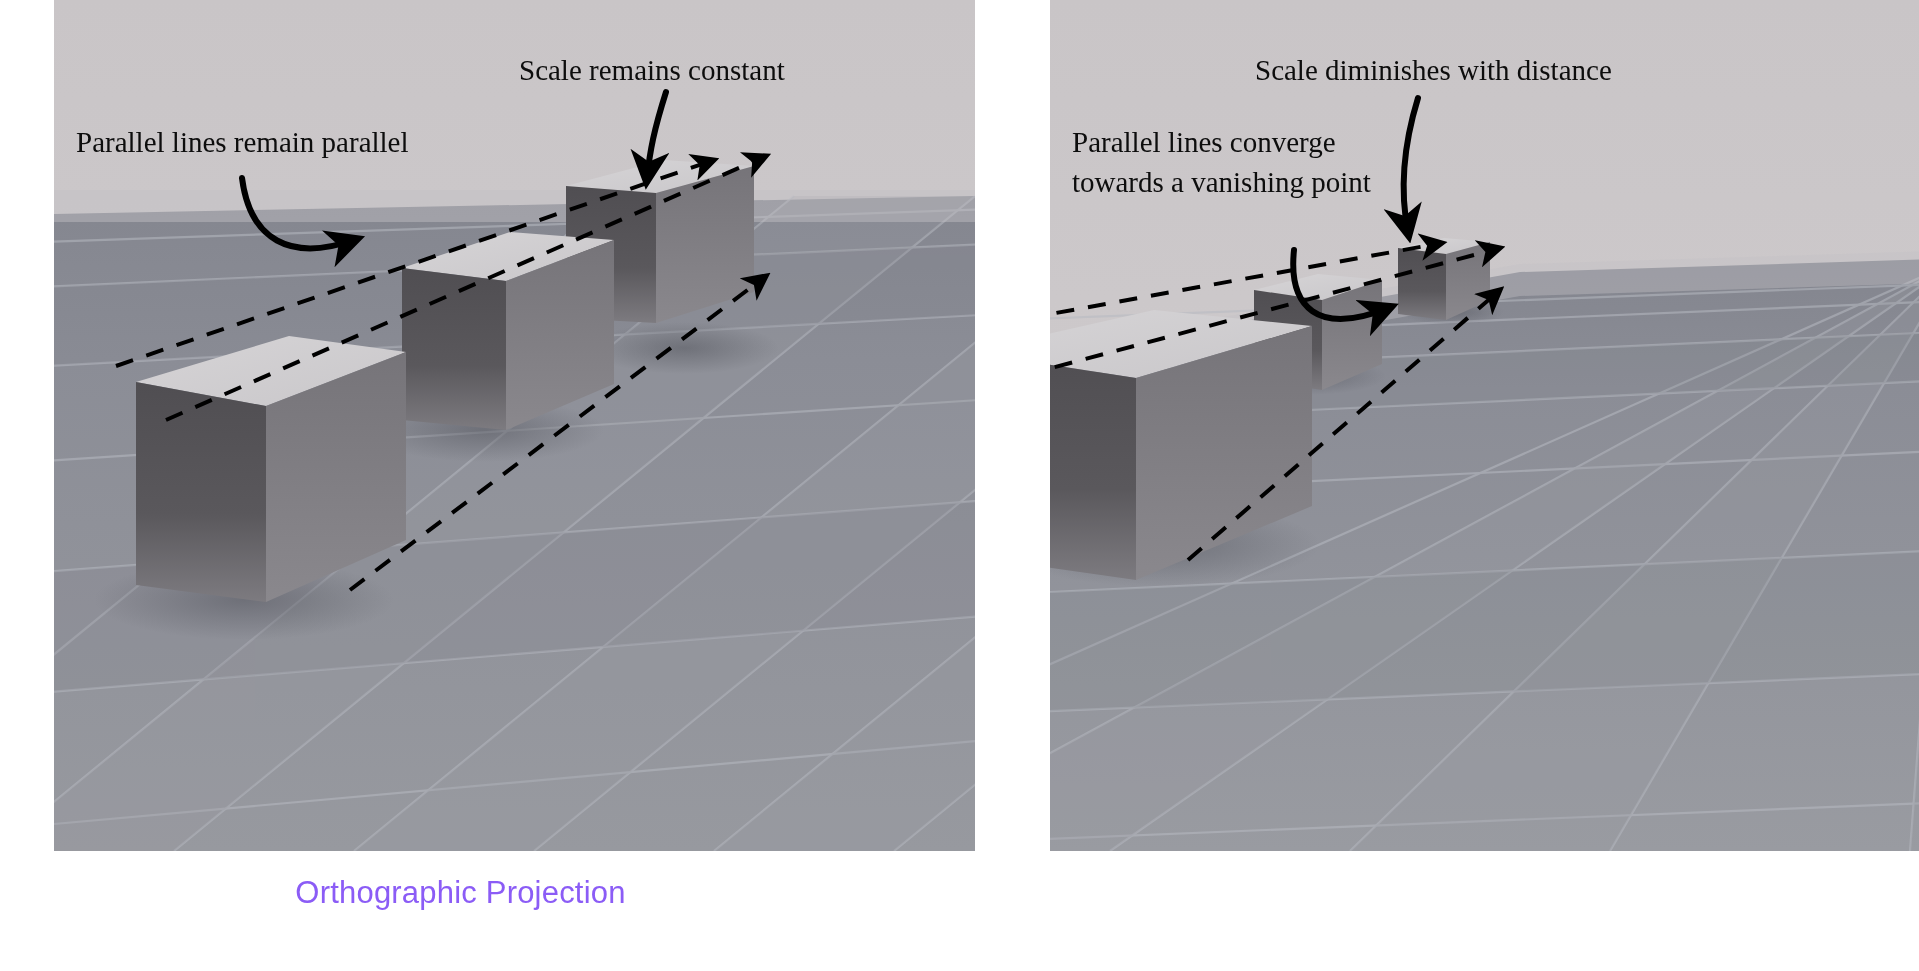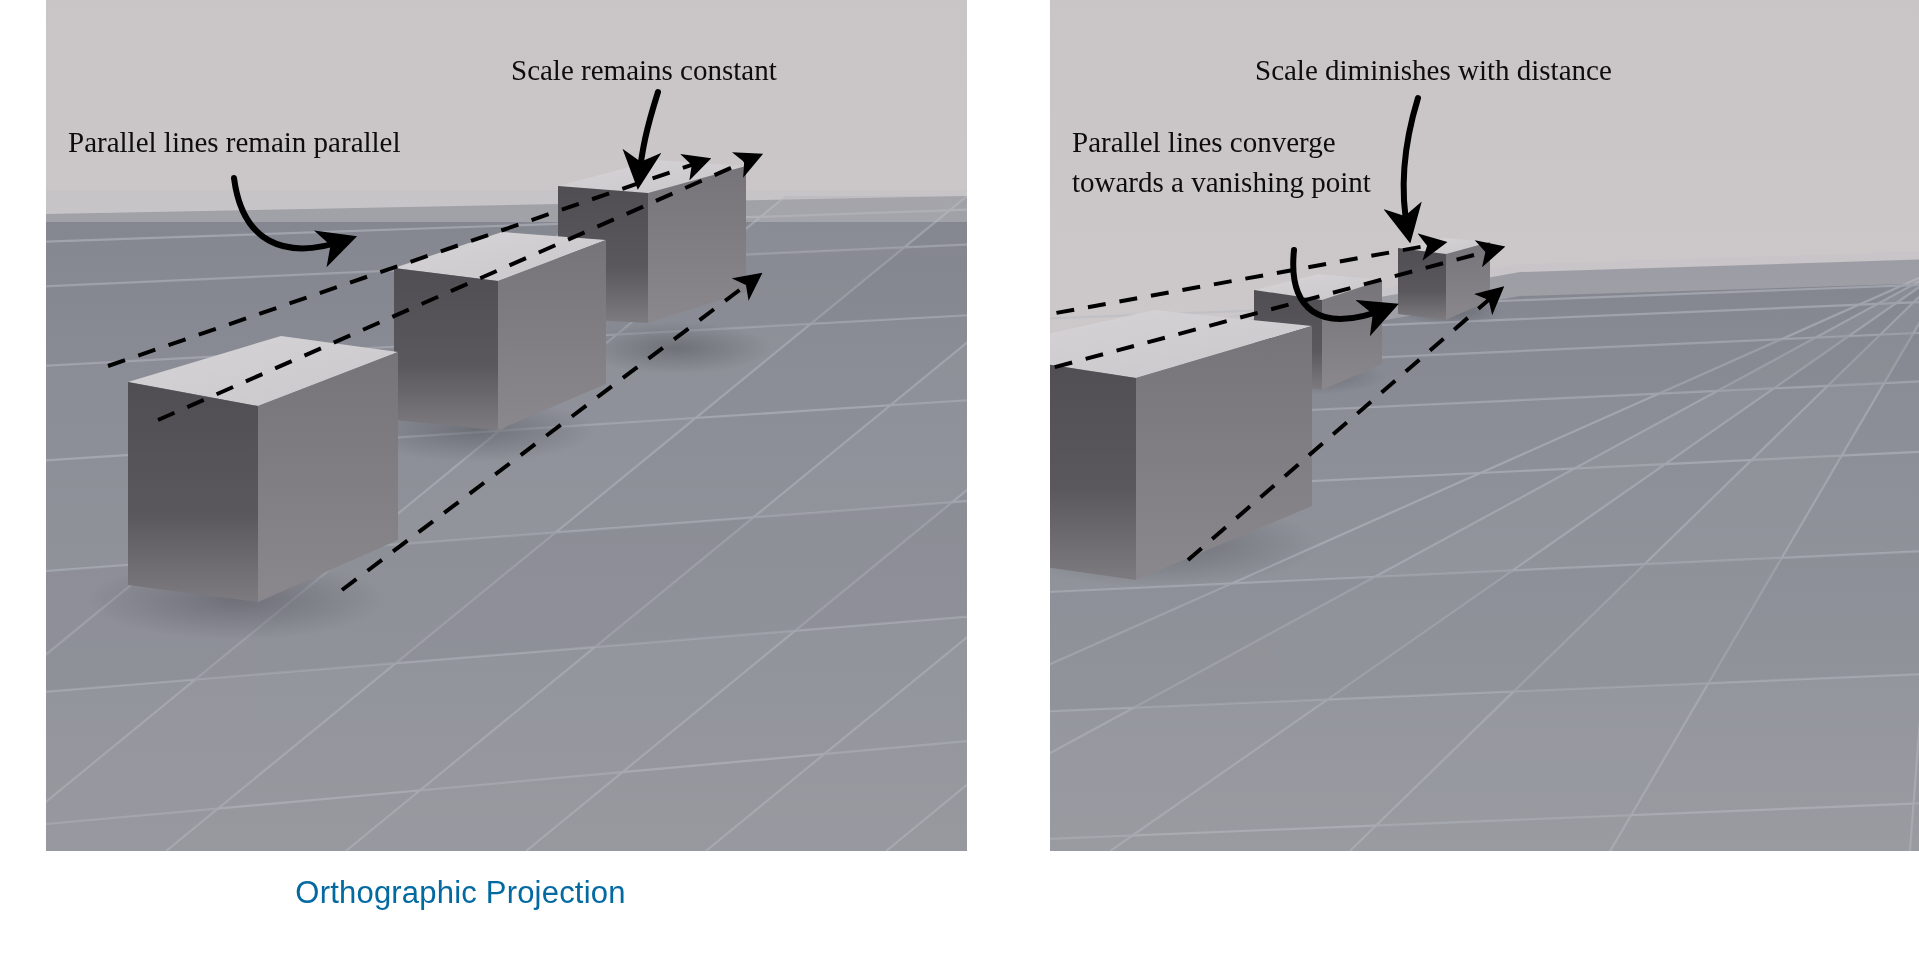--- a/index.html
+++ b/index.html
@@ -18,29 +18,29 @@
     width: 1919px;
     height: 971px;
     background: #ffffff;
   }
   .panel {
     position: absolute;
     top: 0;
     overflow: hidden;
   }
   .panel svg { display: block; }
-  .panel-left  { left: 4px;   width: 921px; height: 851px; padding-left: 42px; }
+  .panel-left  { left: 12px;   width: 921px; height: 851px; padding-left: 42px; }
   .panel-right { left: 1050px; width: 921px; height: 851px; }
 
   .caption {
     position: absolute;
     top: 875px;
     font-family: "Liberation Sans", sans-serif;
     font-size: 31px;
-    color: #0369a1;
+    color: #8b5cf6;
     text-align: center;
     letter-spacing: 0.2px;
   }
   .caption-left  { left: 0px;   width: 921px; }
   .caption-right { left: 998px; width: 921px; }
 
   .anno {
     font-family: "Liberation Serif", serif;
     font-size: 29px;
     fill: #0d0d0d;

